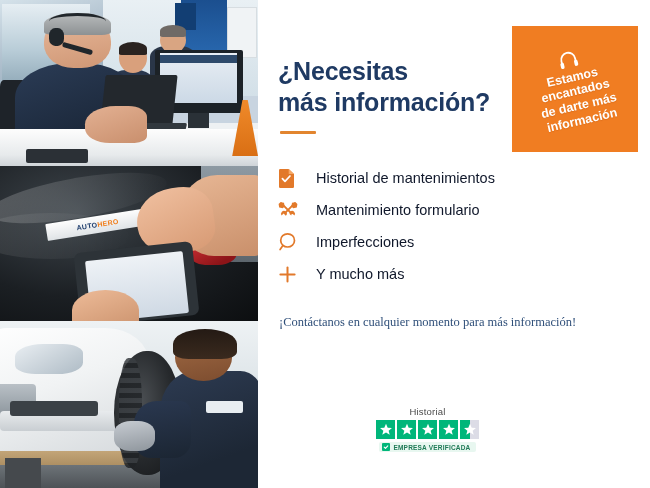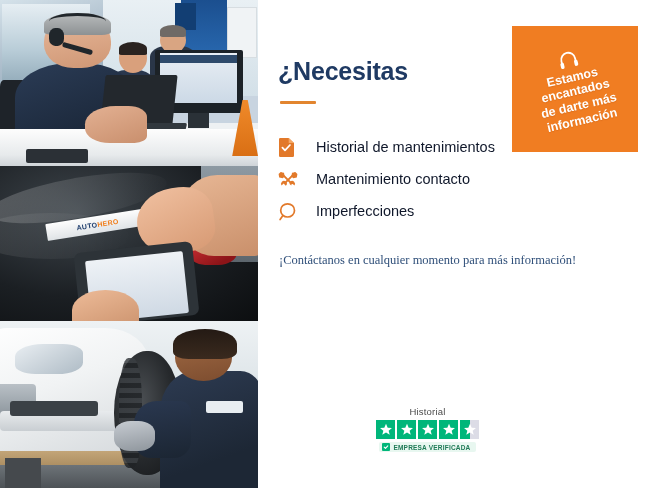--- a/index.html
+++ b/index.html
@@ -439,20 +439,21 @@
       <div class="p3-person-hair"></div>
       <div class="p3-lift"></div>
     </div>
 
   </div>
 
   <div class="content">
 
     <h1 class="headline">
       <span>¿Necesitas</span><br>
+      <span>más información?</span>
     </h1>
     <div class="rule"></div>
 
     <div class="badge">
       <div class="badge-shape"></div>
       <div class="badge-inner">
         <span class="badge-icon">
           <svg width="20" height="18" viewBox="0 0 20 18" fill="none">
             <path d="M3 12V9a7 7 0 0 1 14 0v3" stroke="#ffffff" stroke-width="1.8" stroke-linecap="round"></path>
             <rect x="1.2" y="10.6" width="3.6" height="6.2" rx="1.6" fill="#ffffff"></rect>
@@ -487,34 +488,45 @@
             <g stroke="#e2792a" stroke-width="1.9" stroke-linecap="round" fill="none">
               <path d="M3.2 3.2 12.6 12.6"></path>
               <path d="M16.8 3.2 7.4 12.6"></path>
             </g>
             <path d="M12.2 11.4a3 3 0 0 1 4.2 4.2l-1.6-1.6-1.3.3-.3 1.3-1.6-1.6a3 3 0 0 1 .6-2.6Z" fill="#e2792a"></path>
             <path d="M7.8 11.4a3 3 0 0 0-4.2 4.2l2-2 2.2 2.2a3 3 0 0 0 0-4.4Z" fill="#e2792a"></path>
             <path d="M2.4 2.2 6 2.8l.6 3.6-1.8 1.8L1.2 7.6.6 4l1.8-1.8Z" fill="#e2792a"></path>
             <path d="M17.6 2.2 14 2.8l-.6 3.6 1.8 1.8 3.6-.6.6-3.6-1.8-1.8Z" fill="#e2792a"></path>
           </svg>
         </span>
-        <span class="feature-label">Mantenimiento contacto</span>
+        <span class="feature-label">Mantenimiento formulario</span>
       </li>
 
       <li class="feature">
         <span class="feature-icon">
           <svg width="19" height="20" viewBox="0 0 19 20" fill="none">
             <ellipse cx="9.6" cy="8.4" rx="6.9" ry="6.6" stroke="#e2792a" stroke-width="1.7"></ellipse>
             <path d="M4.9 13.6 2.1 17.6" stroke="#e2792a" stroke-width="1.7" stroke-linecap="round"></path>
           </svg>
         </span>
         <span class="feature-label">Imperfecciones</span>
       </li>
 
 
+      <li class="feature">
+        <span class="feature-icon">
+          <svg width="19" height="19" viewBox="0 0 19 19">
+            <g stroke="#e2792a" stroke-width="2" stroke-linecap="round">
+              <path d="M9.5 2.4v14.2"></path>
+              <path d="M2.4 9.5h14.2"></path>
+            </g>
+          </svg>
+        </span>
+        <span class="feature-label">Y mucho más</span>
+      </li>
 
     </ul>
 
     <p class="para">
       <span>¡Contáctanos en cualquier momento para más información!</span><br>
     </p>
 
     <div class="trustpilot">
       <div class="tp-right">
         <span class="tp-excellent">Historial</span>

